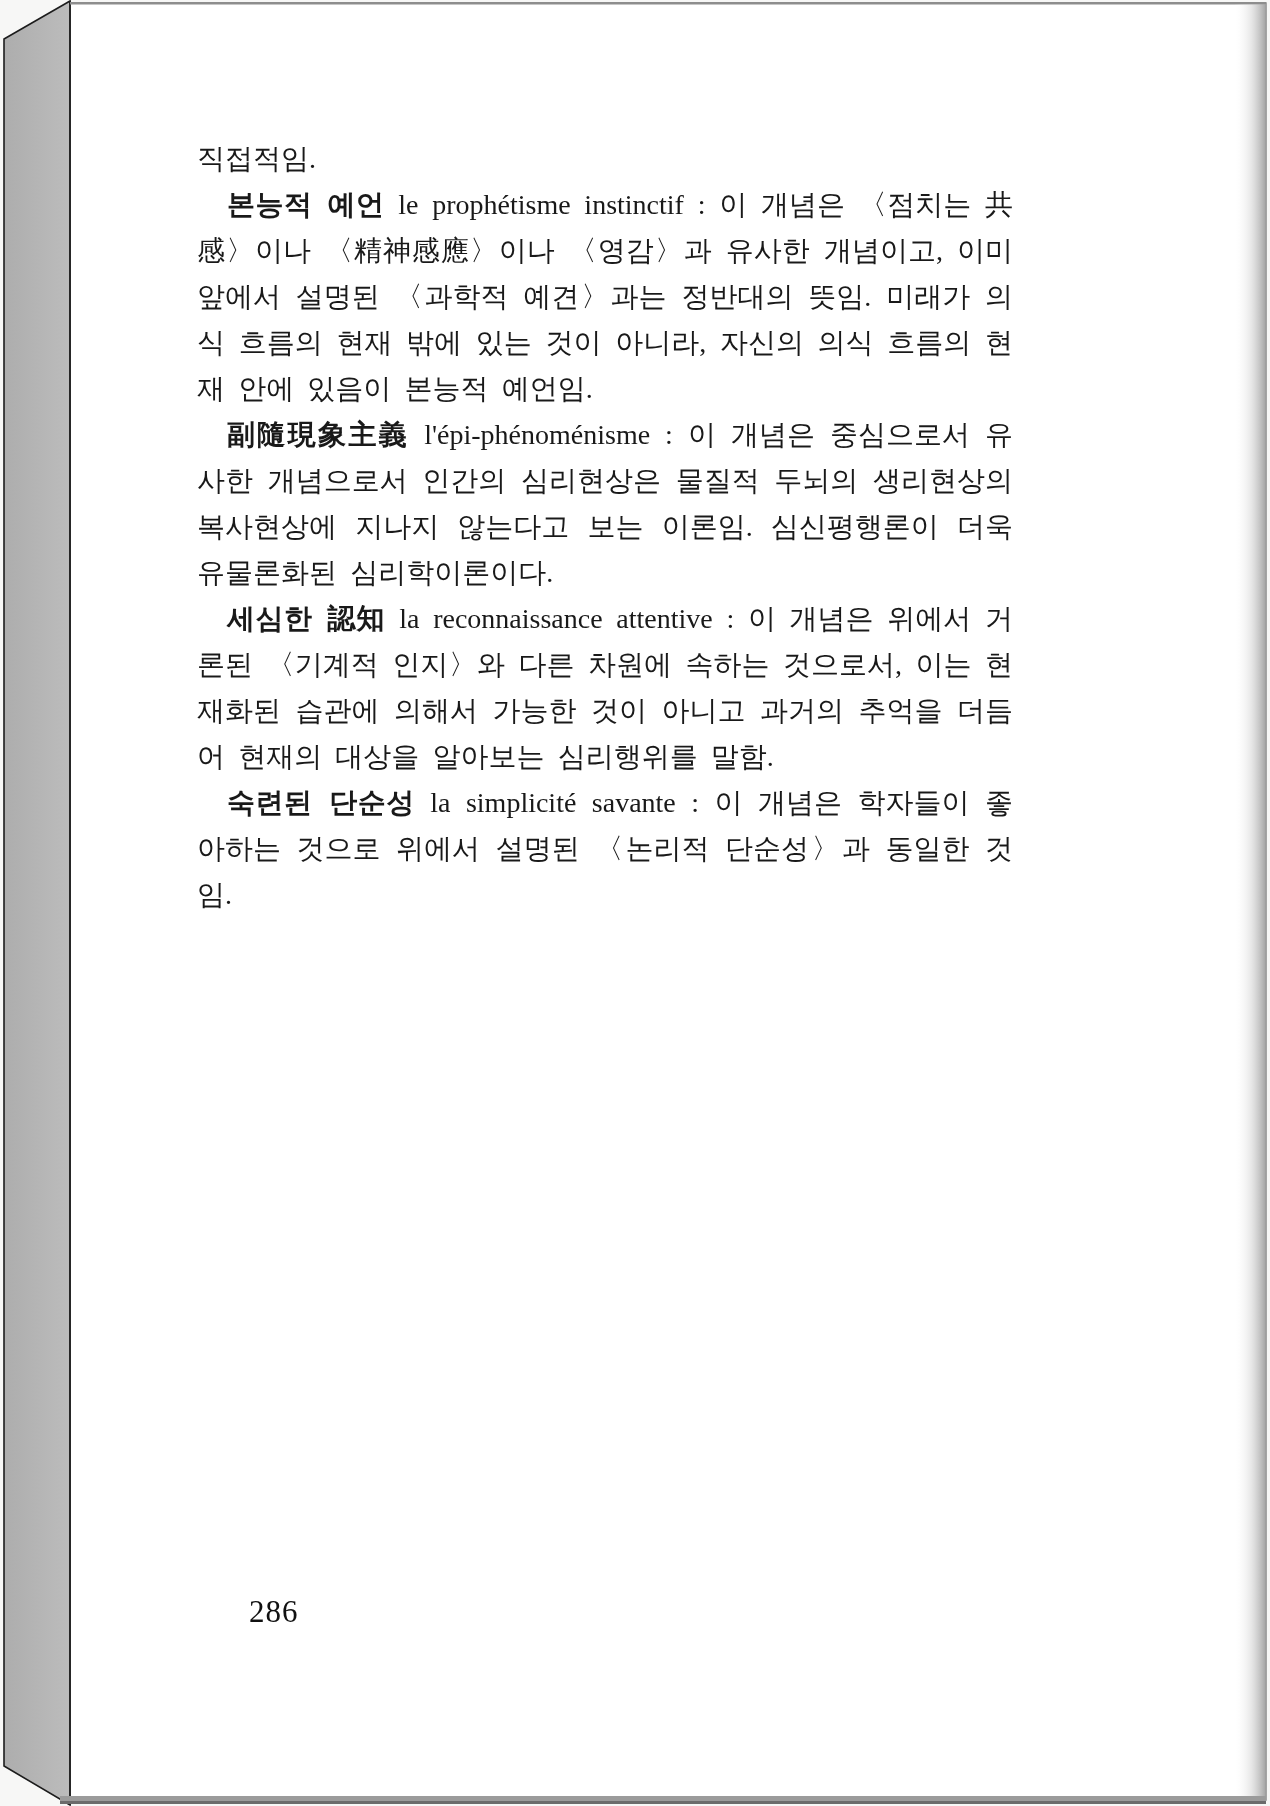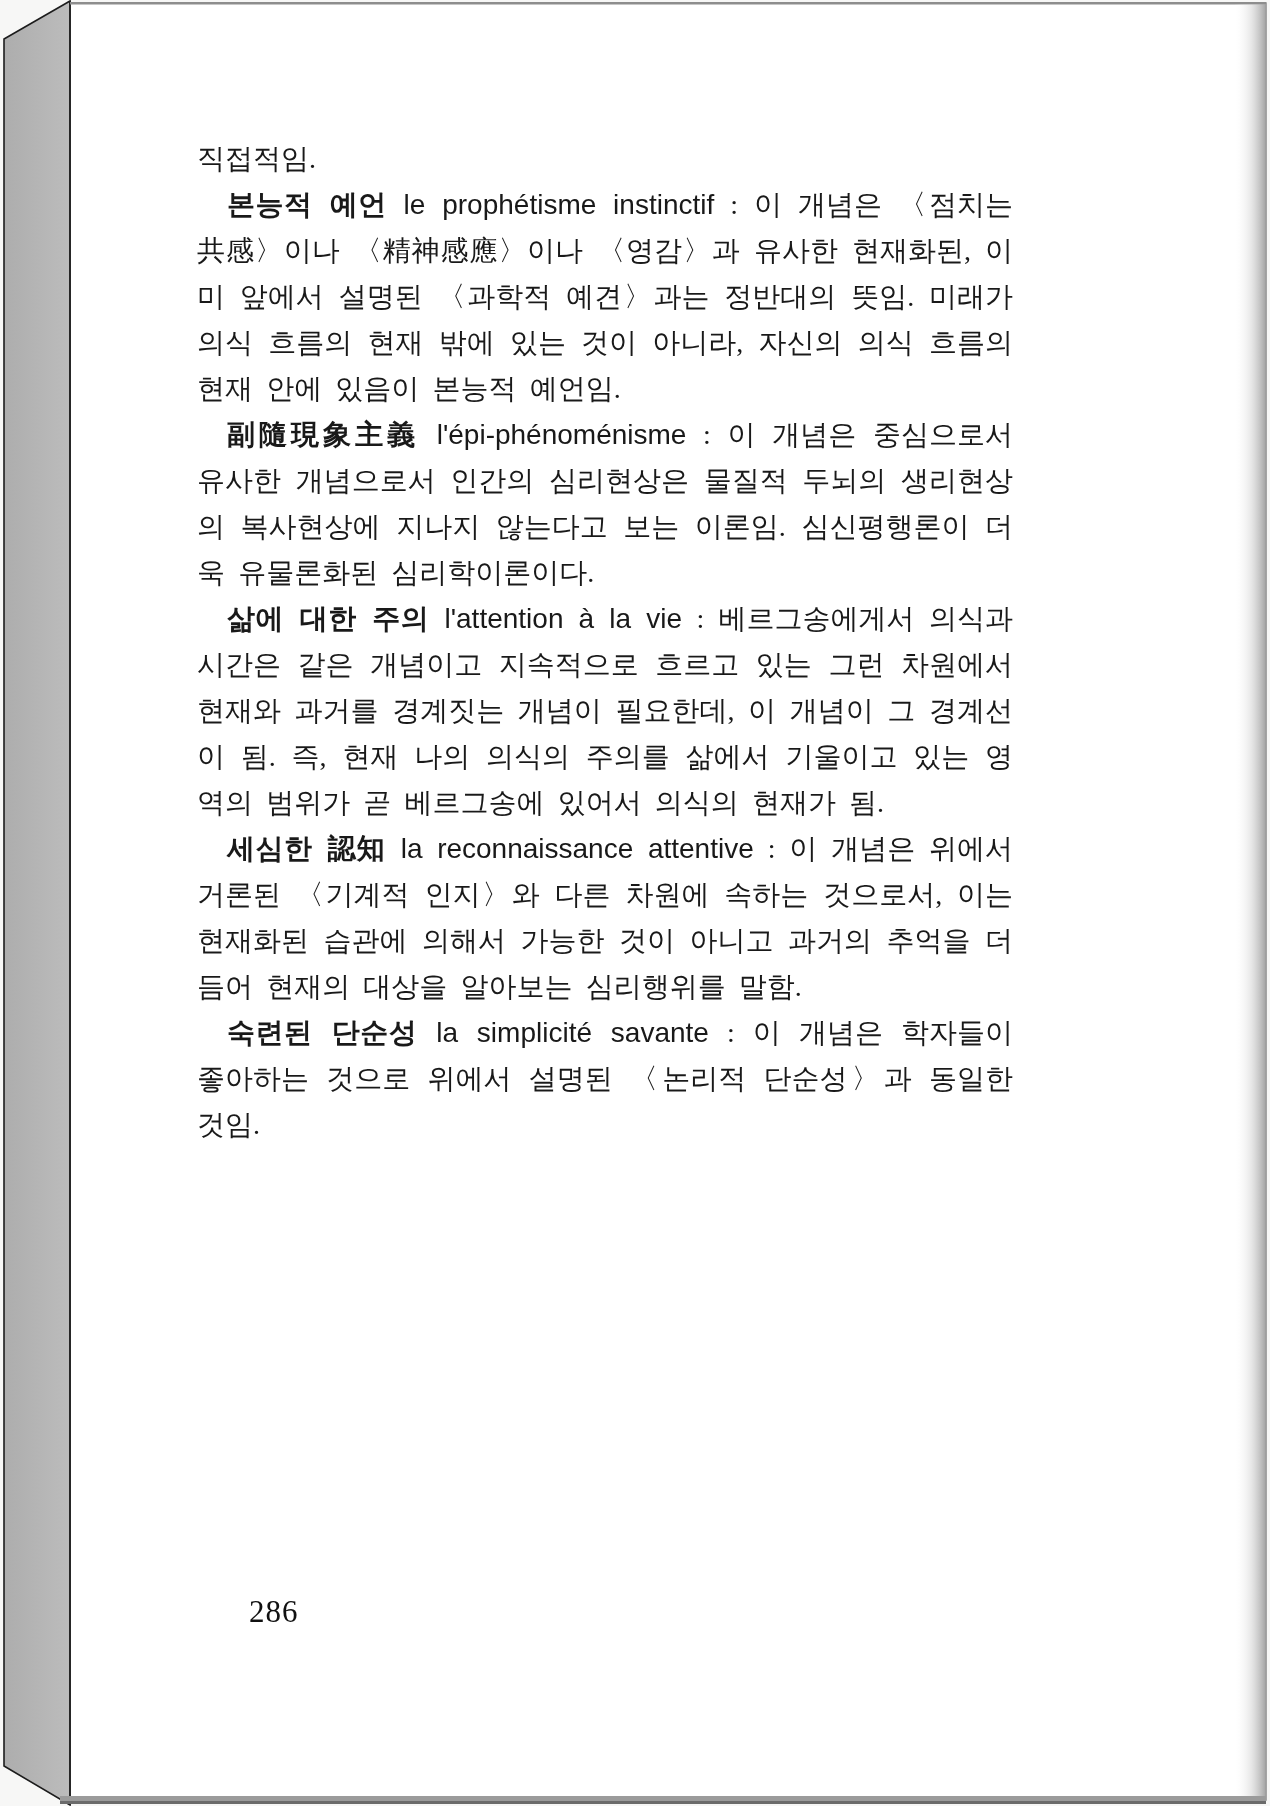--- a/index.html
+++ b/index.html
@@ -36,21 +36,21 @@
     word-spacing: 0.22em;
   }
   .para { margin: 0; }
   .para.indent { text-indent: 30px; }
   .headword {
     font-family: "Liberation Sans", "DejaVu Sans", sans-serif;
     font-weight: 700;
     letter-spacing: 0.5px;
   }
   .french {
-    font-family: Liberation Sans, sans-serif;
+    font-family: Liberation Serif, serif;
     font-weight: 400;
     margin-top: 14px;
   }
   .page-number {
     position: absolute;
     left: 249px;
     top: 1594px;
     z-index: 2;
     color: #111;
     font-size: 31px;
@@ -87,25 +87,24 @@
 
     <rect x="1234" y="4" width="32" height="1796" fill="url(#gradRight)"></rect>
 
     <rect x="60" y="1796" width="1206" height="5" fill="#9b9b9b"></rect>
     <rect x="60" y="1801" width="1206" height="3" fill="#6b6b6b"></rect>
   </svg>
 
   <div class="text-block">
   <p class="para"><b class="headword"></b><span class="french"></span><span class="body">직접적임.</span></p>
 
-  <p class="para indent"><b class="headword">본능적 예언</b><span class="french"> le prophétisme instinctif</span><span class="body"> : 이 개념은 〈점치는 共感〉이나 〈精神感應〉이나 〈영감〉과 유사한 현재화된, 이미 앞에서 설명된 〈과학적 예견〉과는 정반대의 뜻임. 미래가 의식 흐름의 현재 밖에 있는 것이 아니라, 자신의 의식 흐름의 현재 안에 있음이 본능적 예언임.</span></p>
+  <p class="para indent"><b class="headword">본능적 예언</b><span class="french"> le prophétisme instinctif</span><span class="body"> : 이 개념은 〈점치는 共感〉이나 〈精神感應〉이나 〈영감〉과 유사한 개념이고, 이미 앞에서 설명된 〈과학적 예견〉과는 정반대의 뜻임. 미래가 의식 흐름의 현재 밖에 있는 것이 아니라, 자신의 의식 흐름의 현재 안에 있음이 본능적 예언임.</span></p>
 
   <p class="para indent"><b class="headword">副隨現象主義</b><span class="french"> l'épi-phénoménisme</span><span class="body"> : 이 개념은 중심으로서 유사한 개념으로서 인간의 심리현상은 물질적 두뇌의 생리현상의 복사현상에 지나지 않는다고 보는 이론임. 심신평행론이 더욱 유물론화된 심리학이론이다.</span></p>
 
-  <p class="para indent"><b class="headword">삶에 대한 주의</b><span class="french"> l'attention à la vie</span><span class="body"> : 베르그송에게서 의식과 시간은 같은 개념이고 지속적으로 흐르고 있는 그런 차원에서 현재와 과거를 경계짓는 개념이 필요한데, 이 개념이 그 경계선이 됨. 즉, 현재 나의 의식의 주의를 삶에서 기울이고 있는 영역의 범위가 곧 베르그송에 있어서 의식의 현재가 됨.</span></p>
 
 
   <p class="para indent"><b class="headword">세심한 認知</b><span class="french"> la reconnaissance attentive</span><span class="body"> : 이 개념은 위에서 거론된 〈기계적 인지〉와 다른 차원에 속하는 것으로서, 이는 현재화된 습관에 의해서 가능한 것이 아니고 과거의 추억을 더듬어 현재의 대상을 알아보는 심리행위를 말함.</span></p>
 
   <p class="para indent"><b class="headword">숙련된 단순성</b><span class="french"> la simplicité savante</span><span class="body"> : 이 개념은 학자들이 좋아하는 것으로 위에서 설명된 〈논리적 단순성〉과 동일한 것임.</span></p>
 
 
 </div>
 
   <div class="page-number">286</div>

